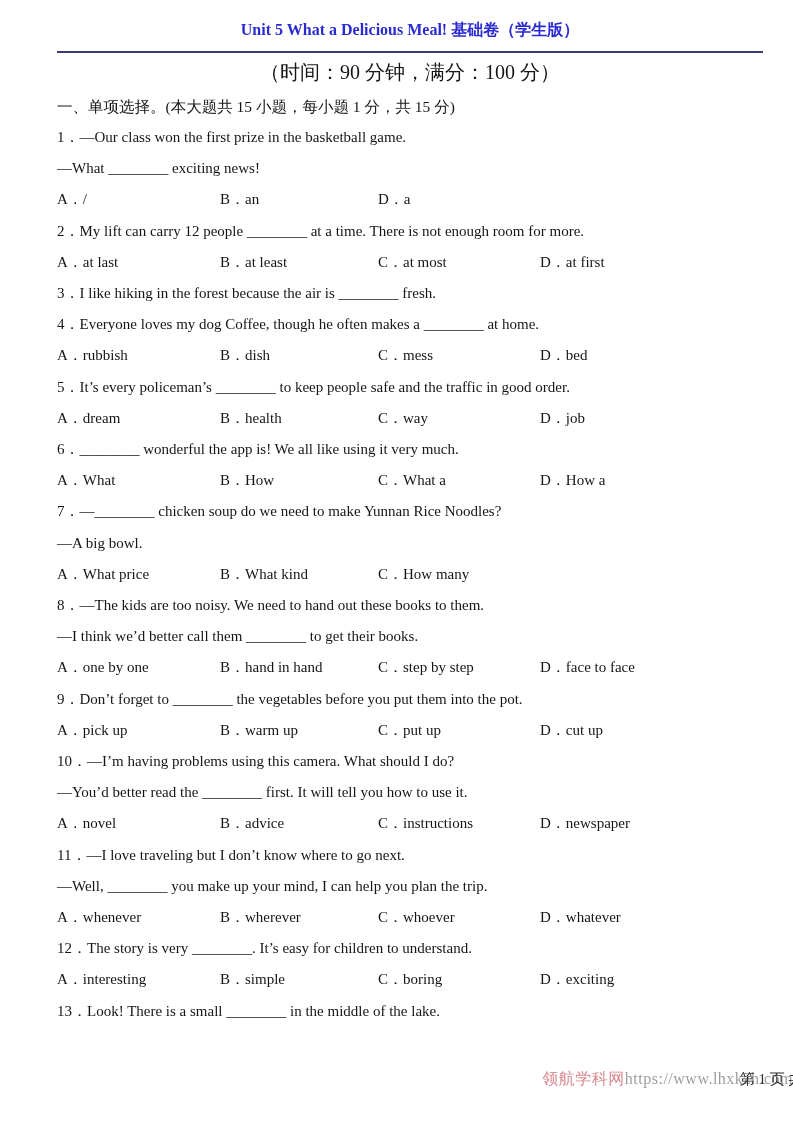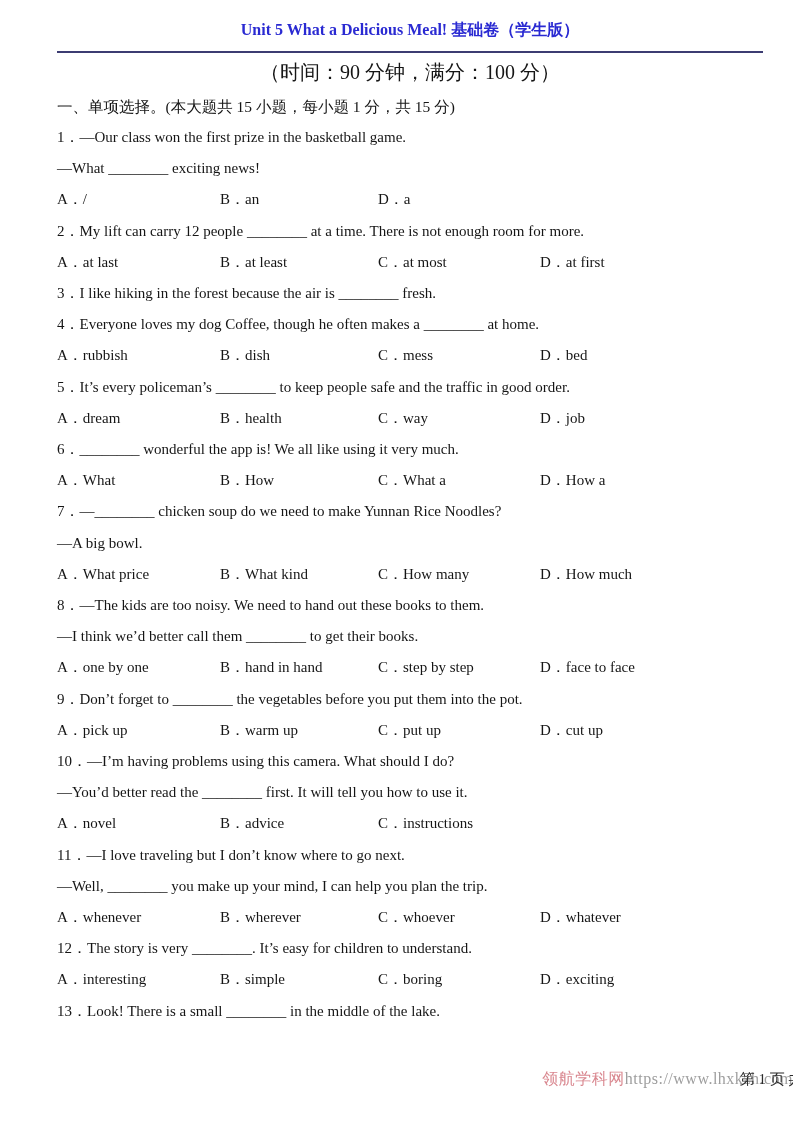--- a/index.html
+++ b/index.html
@@ -109,21 +109,20 @@
         <div class="opt">B．How</div>
         <div class="opt">C．What a</div>
         <div class="opt">D．How a</div>
       </div>
       <div class="qline">7．—________ chicken soup do we need to make Yunnan Rice Noodles?</div>
       <div class="qline">—A big bowl.</div>
       <div class="opts">
         <div class="opt">A．What price</div>
         <div class="opt">B．What kind</div>
         <div class="opt">C．How many</div>
-        <div class="opt">D．How much</div>
       </div>
       <div class="qline">8．—The kids are too noisy. We need to hand out these books to them.</div>
       <div class="qline">—I think we’d better call them ________ to get their books.</div>
       <div class="opts">
         <div class="opt">A．one by one</div>
         <div class="opt">B．hand in hand</div>
         <div class="opt">C．step by step</div>
         <div class="opt">D．face to face</div>
       </div>
       <div class="qline">9．Don’t forget to ________ the vegetables before you put them into the pot.</div>
@@ -132,20 +131,21 @@
         <div class="opt">B．warm up</div>
         <div class="opt">C．put up</div>
         <div class="opt">D．cut up</div>
       </div>
       <div class="qline">10．—I’m having problems using this camera. What should I do?</div>
       <div class="qline">—You’d better read the ________ first. It will tell you how to use it.</div>
       <div class="opts">
         <div class="opt">A．novel</div>
         <div class="opt">B．advice</div>
         <div class="opt">C．instructions</div>
+        <div class="opt">D．newspaper</div>
       </div>
       <div class="qline">11．—I love traveling but I don’t know where to go next.</div>
       <div class="qline">—Well, ________ you make up your mind, I can help you plan the trip.</div>
       <div class="opts">
         <div class="opt">A．whenever</div>
         <div class="opt">B．wherever</div>
         <div class="opt">C．whoever</div>
         <div class="opt">D．whatever</div>
       </div>
       <div class="qline">12．The story is very ________. It’s easy for children to understand.</div>

